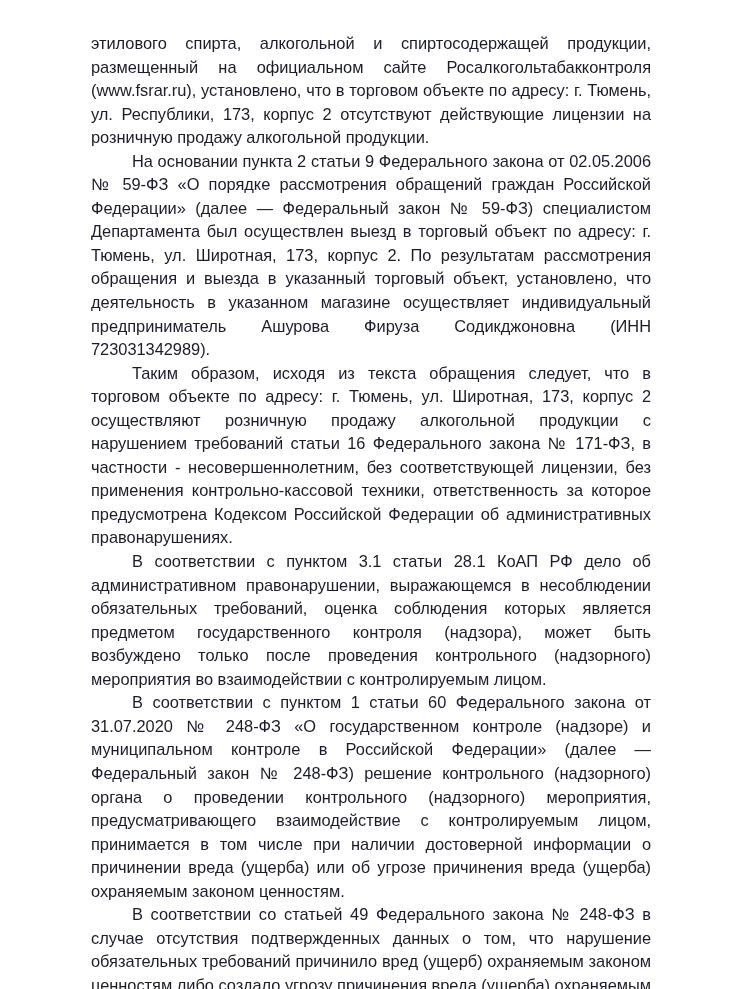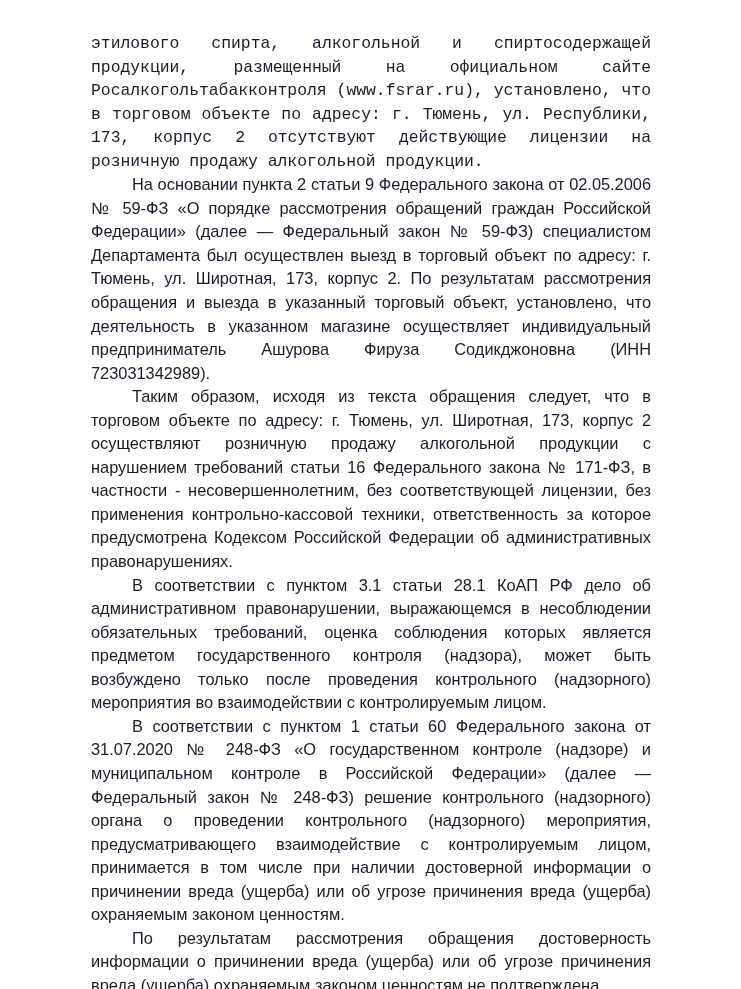--- a/index.html
+++ b/index.html
@@ -37,37 +37,35 @@
     text-indent: 41px;
     font-size: 16.4px;
     line-height: 23.55px;
     letter-spacing: -0.02px;
     word-spacing: 0px;
     color: #1b1b2b;
     -webkit-font-smoothing: antialiased;
   }
   p.para.first {
     text-indent: 0;
-    font-family: Liberation Mono, monospace;
   }
 </style>
 </head>
 <body>
 
 <div id="page">
   <div id="doc-body">
 
     <p class="para first">этилового спирта, алкогольной и спиртосодержащей продукции, размещенный на официальном сайте Росалкогольтабакконтроля (www.fsrar.ru), установлено, что в торговом объекте по адресу: г. Тюмень, ул. Республики, 173, корпус 2 отсутствуют действующие лицензии на розничную продажу алкогольной продукции.</p>
 
     <p class="para">На основании пункта 2 статьи 9 Федерального закона от 02.05.2006 № 59-ФЗ «О порядке рассмотрения обращений граждан Российской Федерации» (далее — Федеральный закон № 59-ФЗ) специалистом Департамента был осуществлен выезд в торговый объект по адресу: г. Тюмень, ул. Широтная, 173, корпус 2. По результатам рассмотрения обращения и выезда в указанный торговый объект, установлено, что деятельность в указанном магазине осуществляет индивидуальный предприниматель Ашурова Фируза Содикджоновна (ИНН 723031342989).</p>
 
     <p class="para">Таким образом, исходя из текста обращения следует, что в торговом объекте по адресу: г. Тюмень, ул. Широтная, 173, корпус 2 осуществляют розничную продажу алкогольной продукции с нарушением требований статьи 16 Федерального закона № 171-ФЗ, в частности - несовершеннолетним, без соответствующей лицензии, без применения контрольно-кассовой техники, ответственность за которое предусмотрена Кодексом Российской Федерации об административных правонарушениях.</p>
 
     <p class="para">В соответствии с пунктом 3.1 статьи 28.1 КоАП РФ дело об административном правонарушении, выражающемся в несоблюдении обязательных требований, оценка соблюдения которых является предметом государственного контроля (надзора), может быть возбуждено только после проведения контрольного (надзорного) мероприятия во взаимодействии с контролируемым лицом.</p>
 
     <p class="para">В соответствии с пунктом 1 статьи 60 Федерального закона от 31.07.2020 № 248-ФЗ «О государственном контроле (надзоре) и муниципальном контроле в Российской Федерации» (далее — Федеральный закон № 248-ФЗ) решение контрольного (надзорного) органа о проведении контрольного (надзорного) мероприятия, предусматривающего взаимодействие с контролируемым лицом, принимается в том числе при наличии достоверной информации о причинении вреда (ущерба) или об угрозе причинения вреда (ущерба) охраняемым законом ценностям.</p>
 
-    <p class="para">По результатам рассмотрения обращения достоверность информации о причинении вреда (ущерба) или об угрозе причинения вреда (ущерба) охраняемым законом ценностям не подтверждена.</p>
 
     <p class="para">В соответствии со статьей 49 Федерального закона № 248-ФЗ в случае отсутствия подтвержденных данных о том, что нарушение обязательных требований причинило вред (ущерб) охраняемым законом ценностям либо создало угрозу причинения вреда (ущерба) охраняемым законом ценностям, контрольный (надзорный) орган объявляет контролируемому лицу предостережение о недопустимости нарушения обязательных требований.</p>
 
   </div>
 </div>
 
 </body></html>

